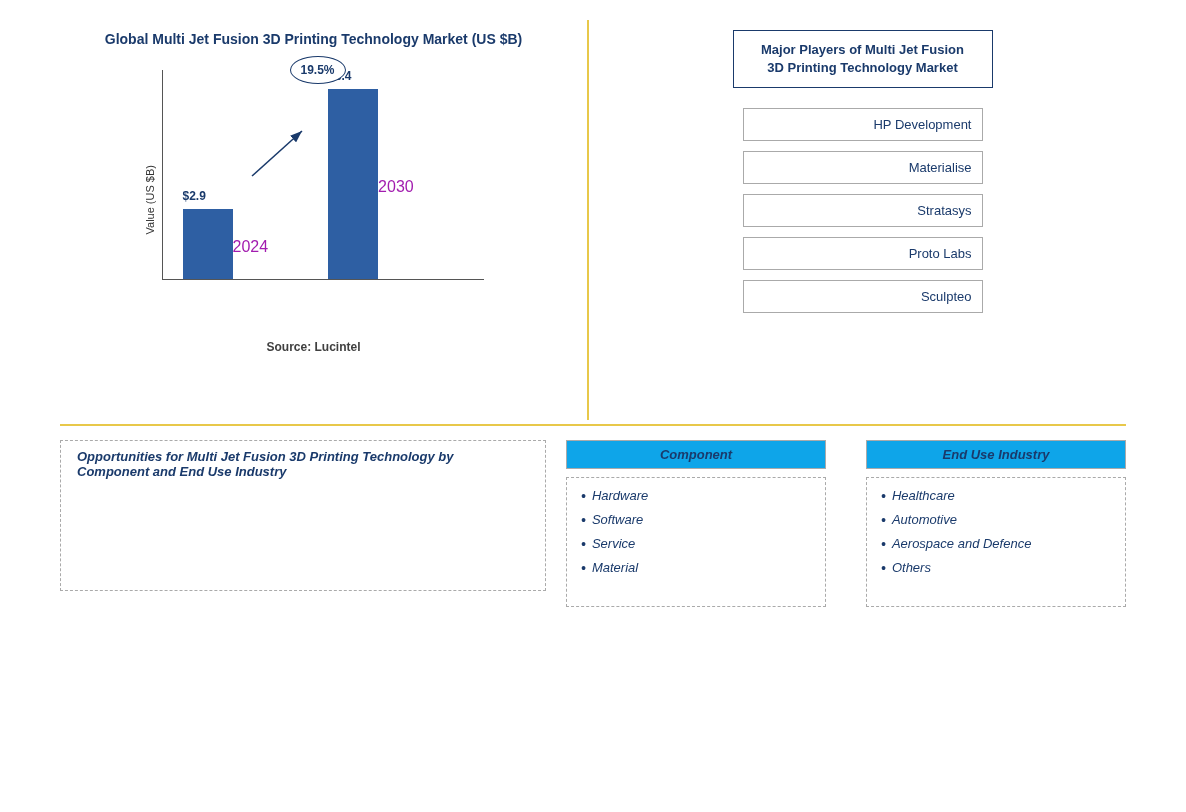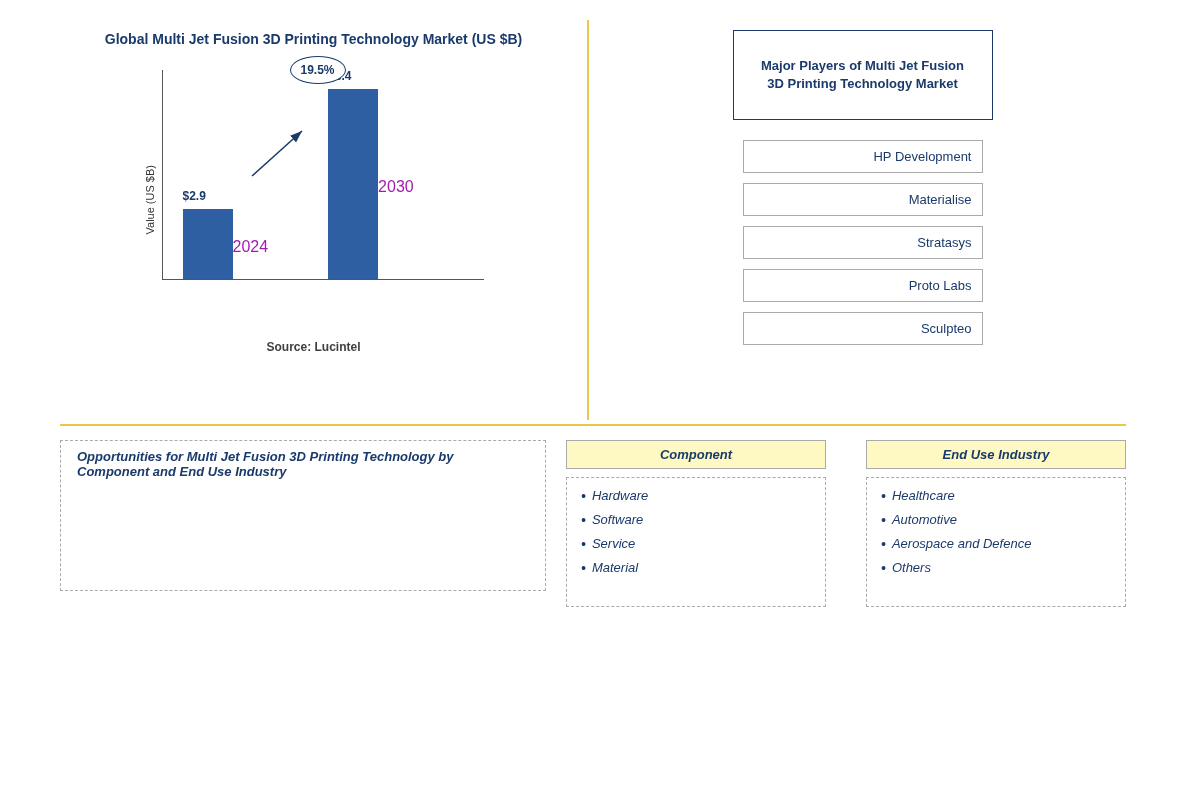--- a/index.html
+++ b/index.html
@@ -130,21 +130,21 @@
     
     .players-area {
       flex: 1;
       display: flex;
       flex-direction: column;
       align-items: center;
       padding: 10px 20px;
     }
     .players-title-box {
       border: 1.5px solid #1a3a6b;
-      padding: 26px 20px;
+      padding: 10px 20px;
       text-align: center;
       color: #1a3a6b;
       font-size: 13px;
       font-weight: bold;
       line-height: 1.4;
       margin-bottom: 20px;
       width: 260px;
     }
     .player-item {
       border: 1px solid #aaa;
@@ -183,21 +183,21 @@
       flex-direction: row;
       gap: 40px;
       padding-left: 20px;
     }
     .opp-column {
       display: flex;
       flex-direction: column;
       width: 260px;
     }
     .opp-header {
-      background: #fef9c3;
+      background: #0ea5e9;
       border: 1px solid #aaa;
       padding: 6px 10px;
       text-align: center;
       font-size: 13px;
       font-weight: bold;
       color: #1a3a6b;
       margin-bottom: 8px;
     }
     .opp-list-box {
       border: 1.5px dashed #aaa;

